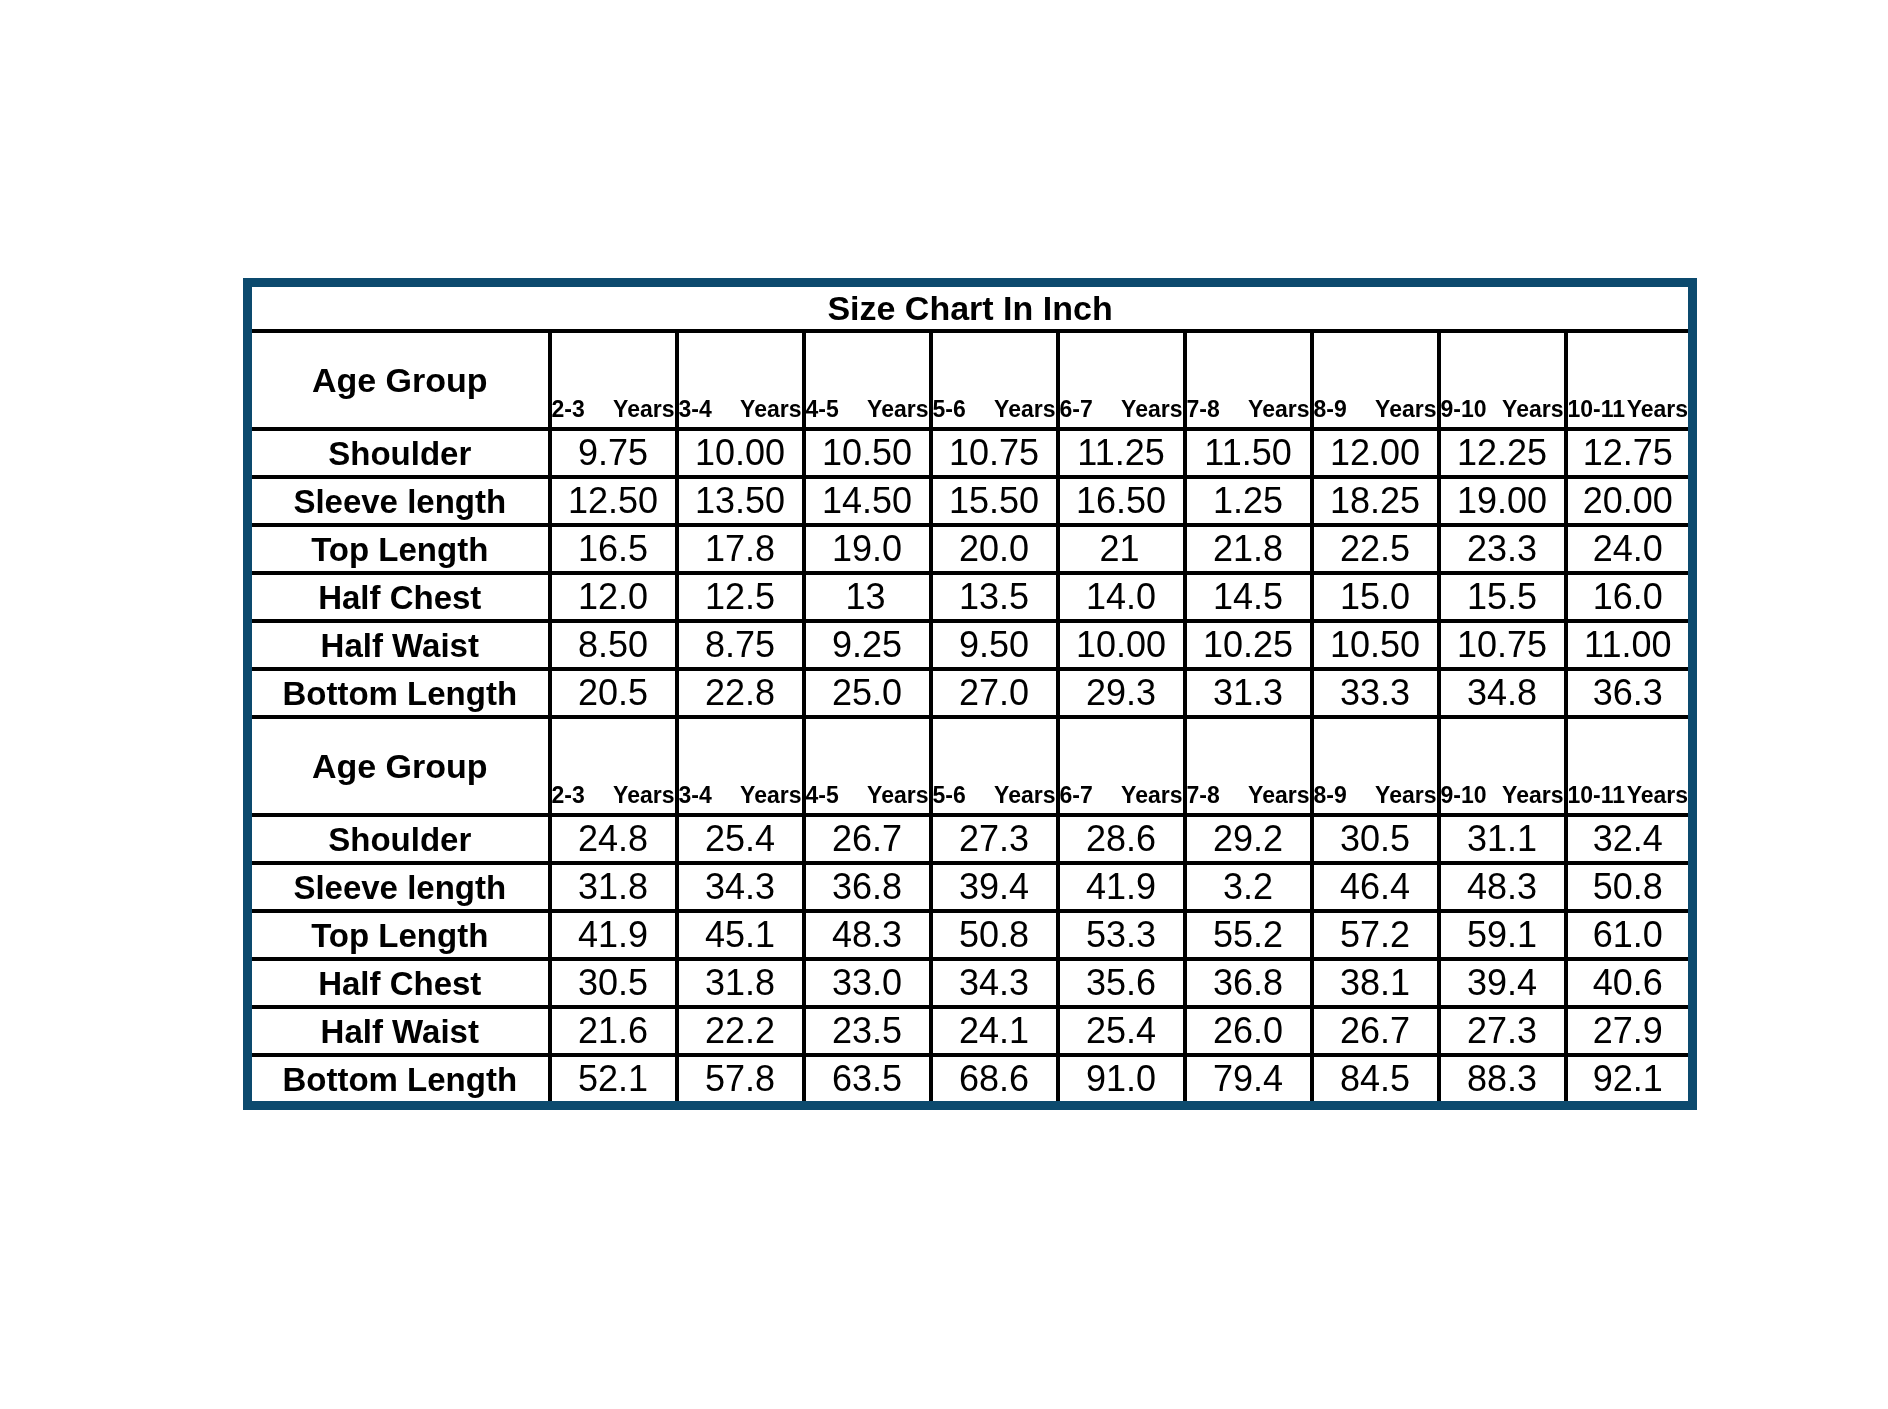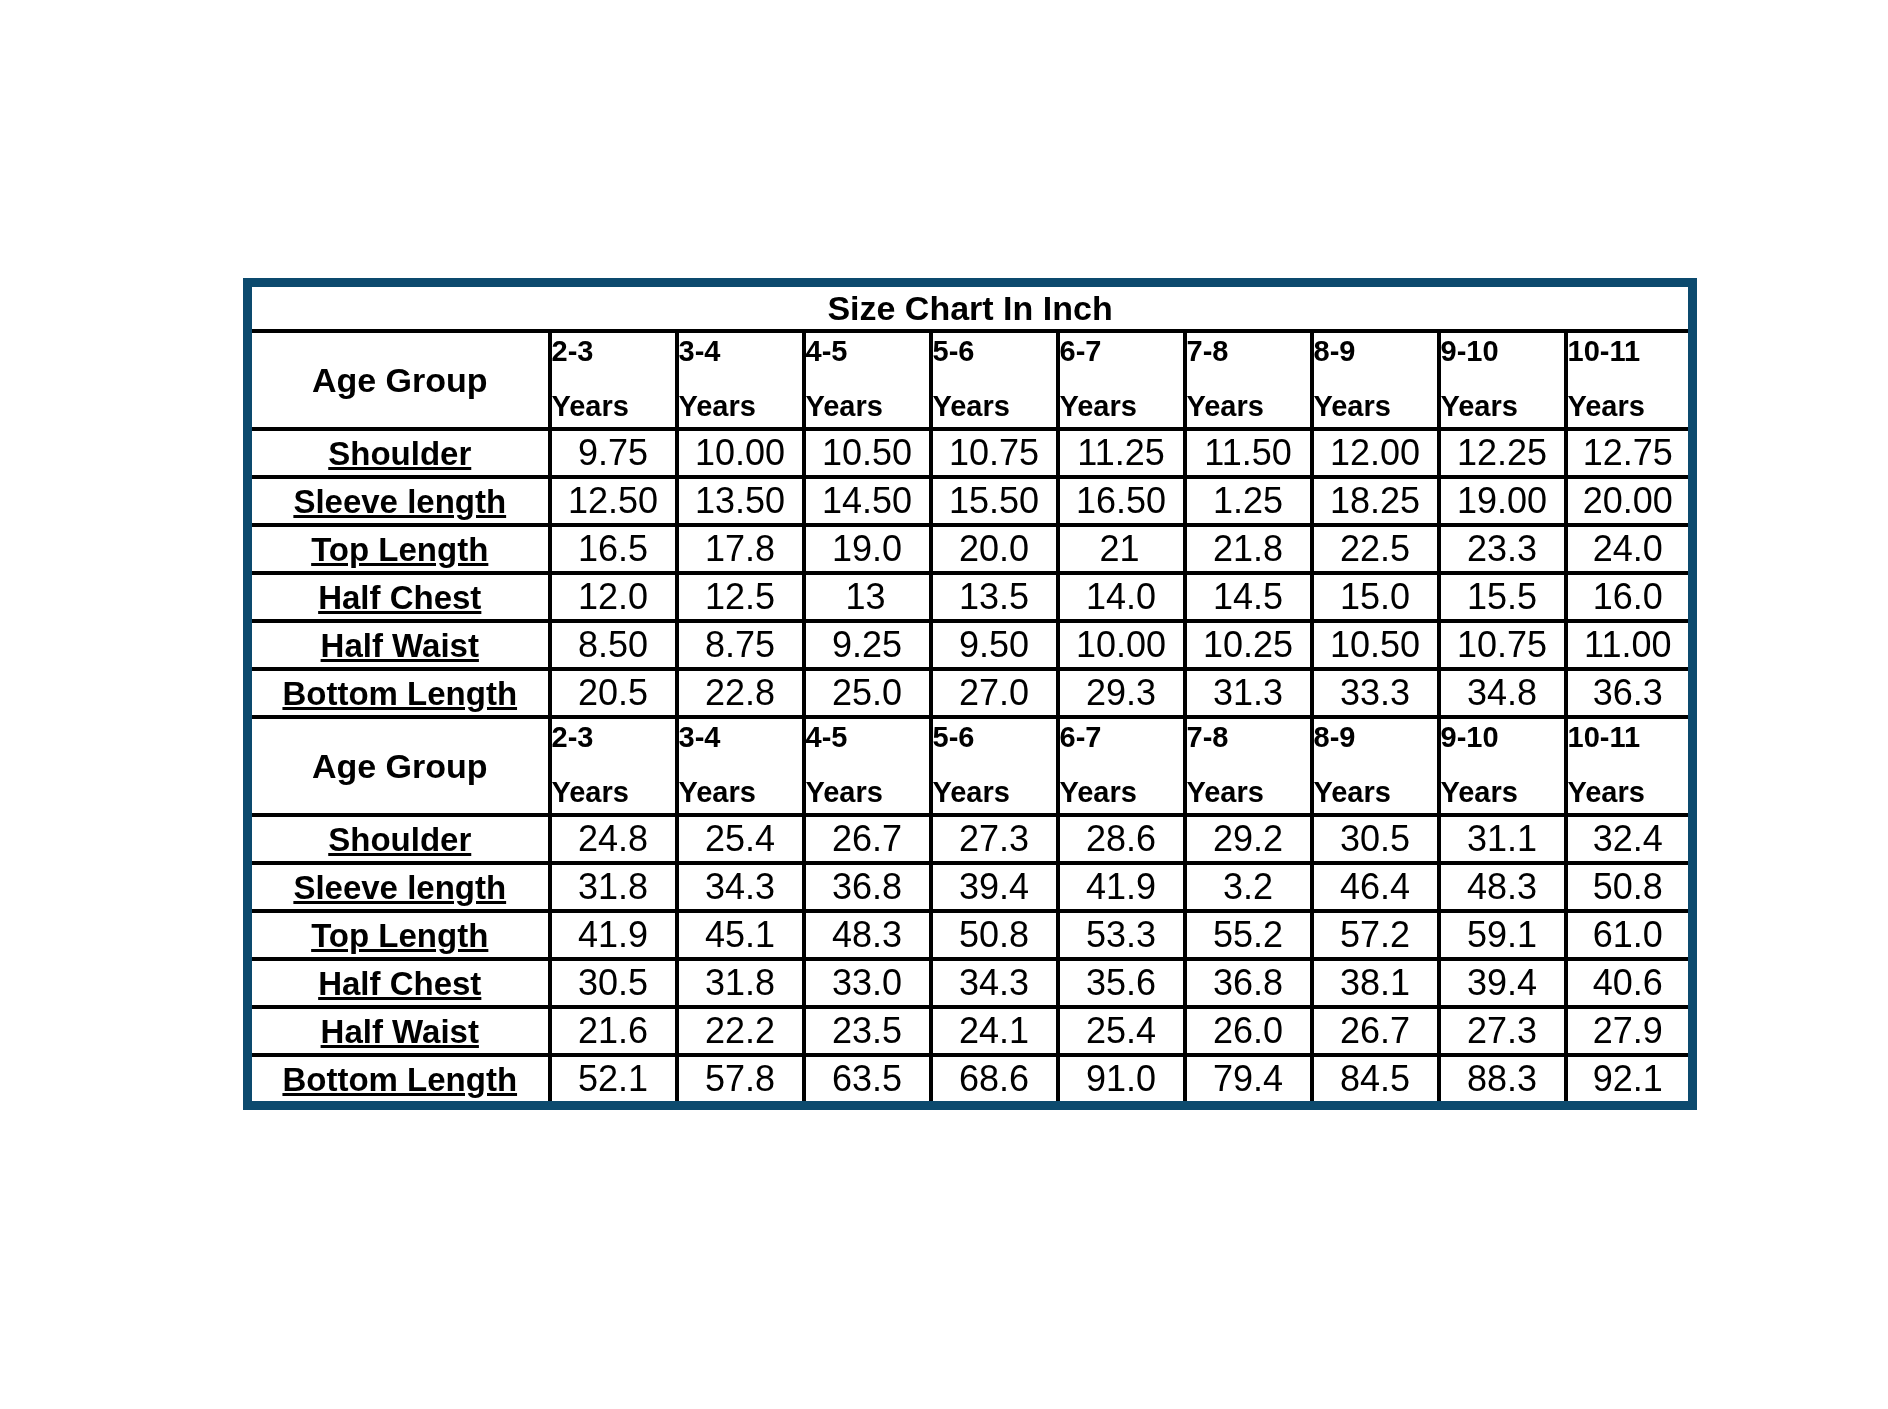--- a/index.html
+++ b/index.html
@@ -45,35 +45,34 @@
     height: 92px;
   }
   td.header-label-cell {
     font-size: 34px;
     font-weight: bold;
   }
   td.age-col-cell .col-inner {
     height: 84px;
     padding: 4px 0 6px 0;
     display: flex;
-    flex-direction: column;
+    flex-direction: row;
     justify-content: space-between;
-    align-items: flex-start;
-    font-size: 29px;
+    align-items: flex-end;
+    font-size: 23px;
     font-weight: bold;
     line-height: 1;
   }
   tr.data-row td {
     height: 44px;
   }
   td.row-label-cell {
     font-size: 33px;
     font-weight: bold;
     line-height: 1;
-    text-decoration: underline;
   }
   td.value-cell {
     font-size: 36px;
     font-weight: normal;
     line-height: 1;
   }
   td.value-cell.align-right {
     text-align: center;
     padding-right: 3px;
   }

